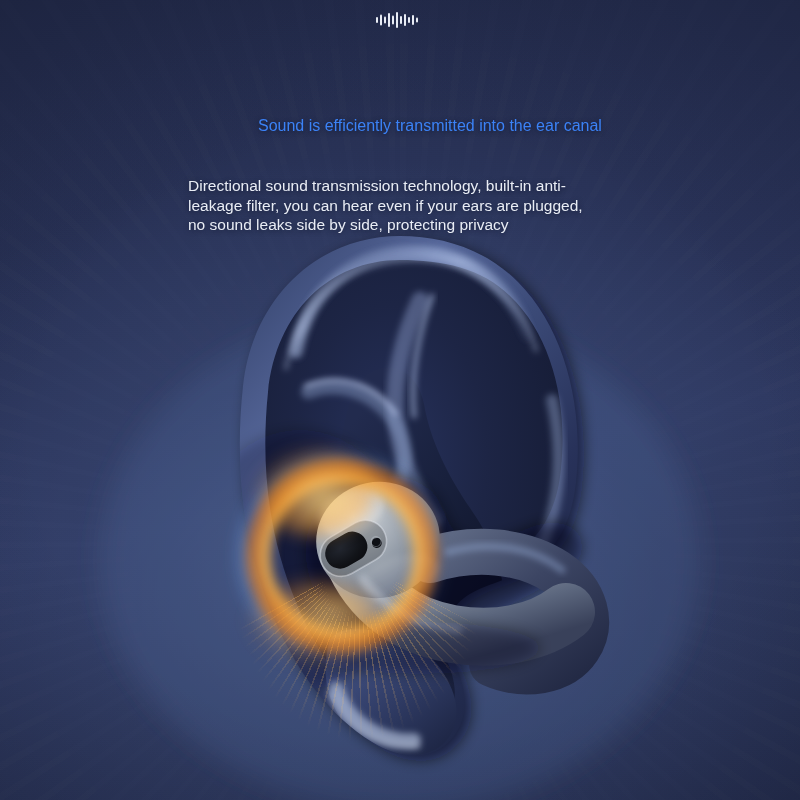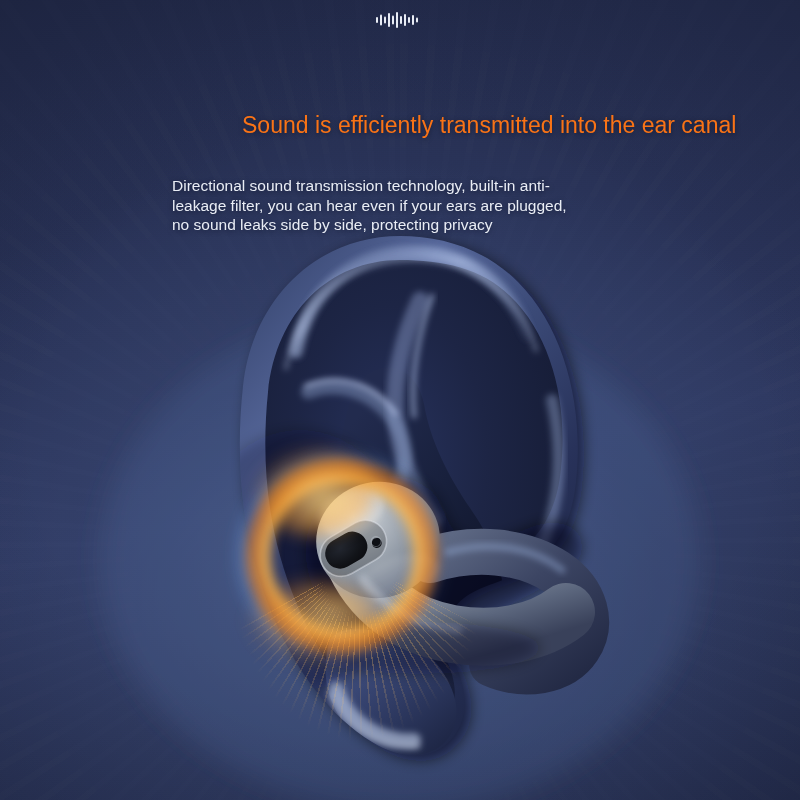--- a/index.html
+++ b/index.html
@@ -55,26 +55,26 @@
   .wave-icon{ position:absolute; left:0; top:9px; width:800px; text-align:center; }
   .wave-icon svg{ display:inline-block; }
 
   .title{
     position:absolute; left:0; top:52px; width:800px; text-align:center;
     font-size:34px; font-weight:400; letter-spacing:.2px;
     color:#f2f4fa; text-shadow:0 1px 6px rgba(10,14,32,.55);
     white-space:nowrap;
   }
   .subtitle{
-    position:absolute; left:242px; top:115px;
-    font-size:23px; line-height:21px; font-weight:400;
-    color:#f97316; text-shadow:0 1px 5px rgba(10,14,32,.5);
+    position:absolute; left:258px; top:115px;
+    font-size:16px; line-height:21px; font-weight:400;
+    color:#3b82f6; text-shadow:0 1px 5px rgba(10,14,32,.5);
   }
   .body-copy{
-    position:absolute; left:172px; top:176px;
+    position:absolute; left:188px; top:176px;
     font-size:15.5px; line-height:19.5px; font-weight:400;
     color:#e9edf5; text-shadow:0 1px 5px rgba(10,14,32,.5);
     white-space:pre-line;
   }
 
   
   .art{ position:absolute; inset:0; }
   .art svg{ display:block; width:800px; height:800px; }
 
   

